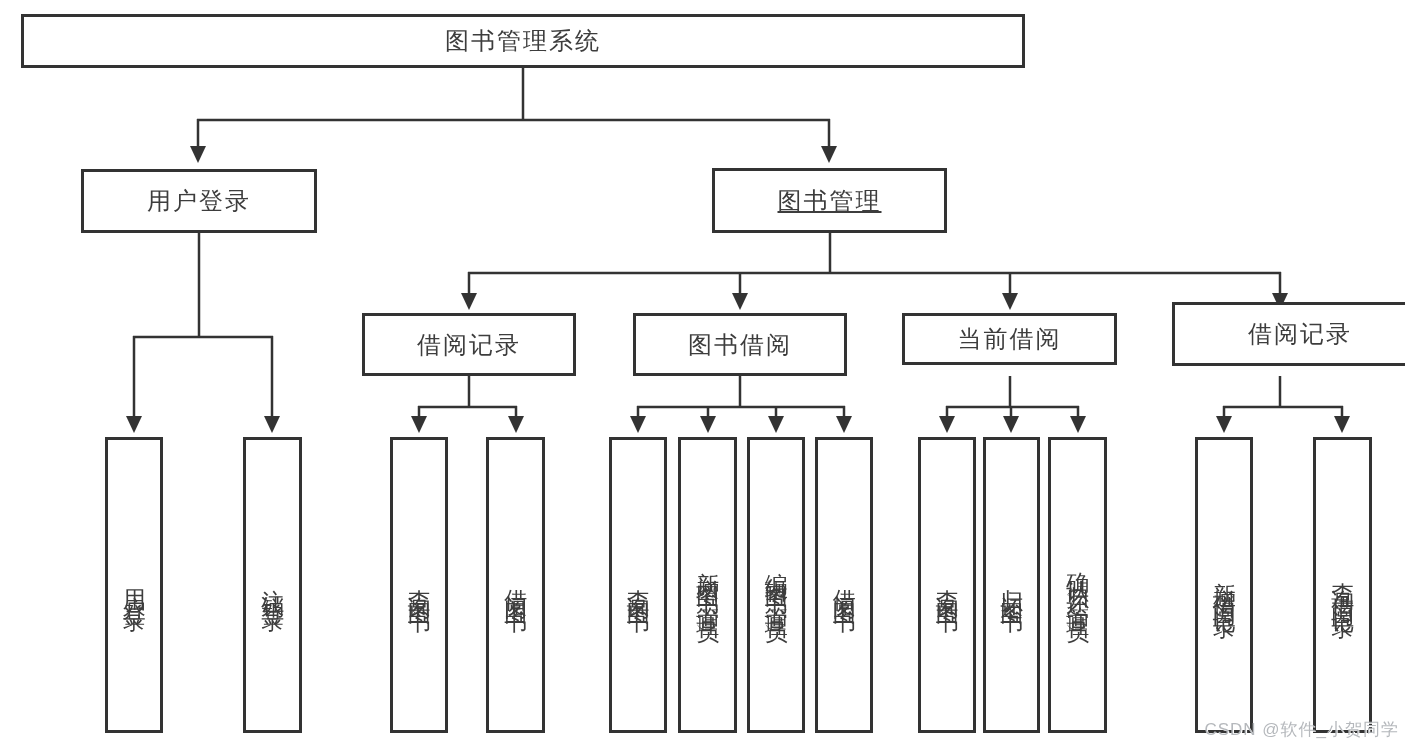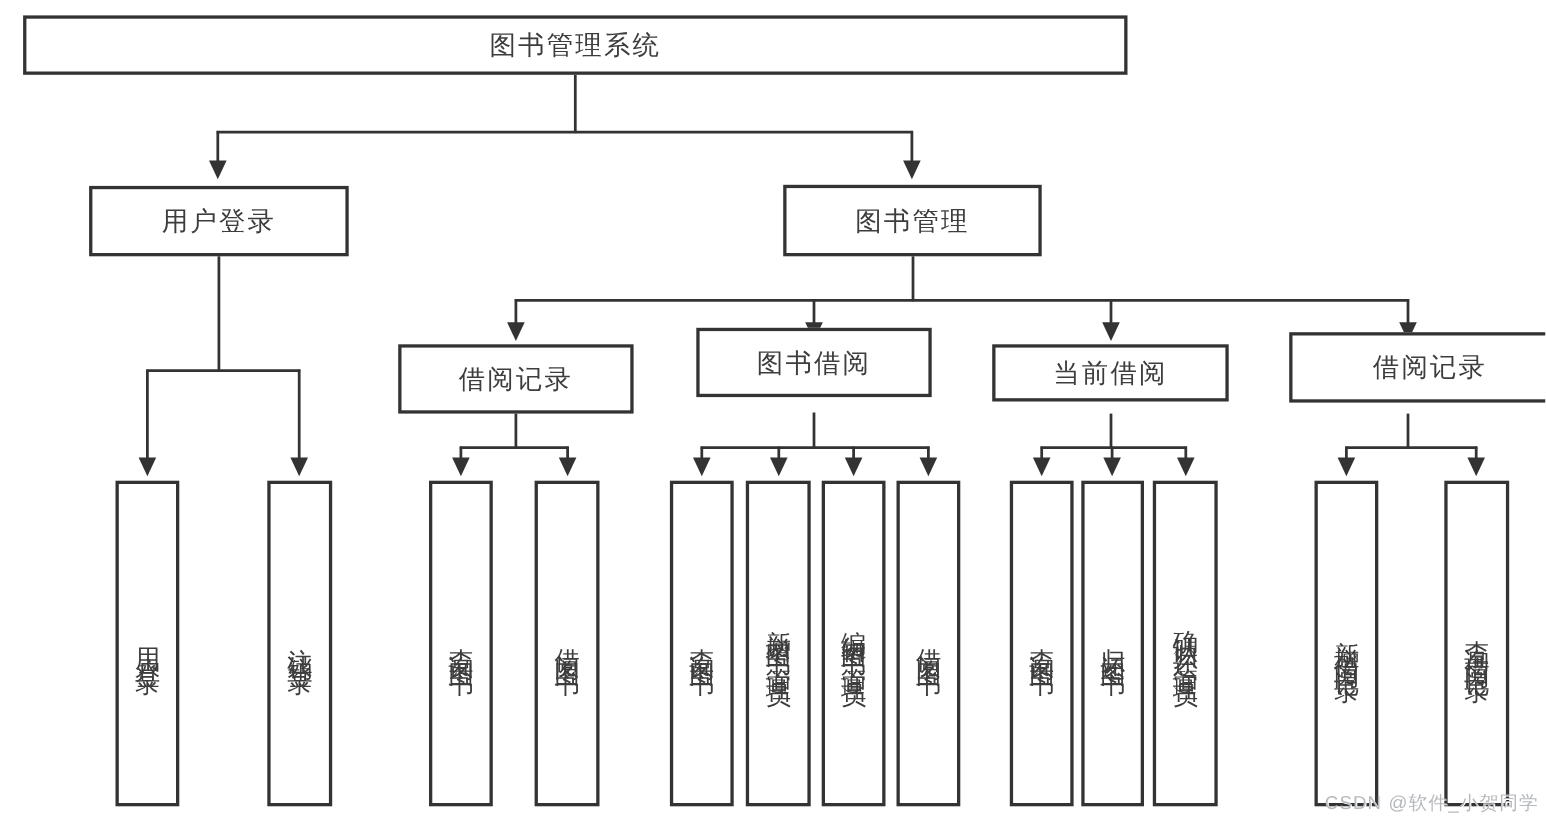--- a/index.html
+++ b/index.html
@@ -119,24 +119,24 @@
       <line x1="1224" y1="406" x2="1224" y2="418"></line>
       <polygon points="1216,416 1232,416 1224,433"></polygon>
       <line x1="1342" y1="406" x2="1342" y2="418"></line>
       <polygon points="1334,416 1350,416 1342,433"></polygon>
     </g>
   </svg>
 
   <div class="node root" style="left:21px;top:14px;width:1004px;height:54px;">图书管理系统</div>
 
   <div class="node" style="left:81px;top:169px;width:236px;height:64px;">用户登录</div>
-  <div class="node" style="left:712px;top:168px;width:235px;height:65px;">图书管理</div>
+  <div class="node" style="left:712px;top:168px;width:235px;height:65px;text-decoration:underline;">图书管理</div>
 
   <div class="node" style="left:362px;top:313px;width:214px;height:63px;">借阅记录</div>
-  <div class="node" style="left:633px;top:298px;width:214px;height:63px;">图书借阅</div>
+  <div class="node" style="left:633px;top:313px;width:214px;height:63px;">图书借阅</div>
   <div class="node" style="left:902px;top:313px;width:215px;height:52px;">当前借阅</div>
   <div class="node" style="left:1172px;top:302px;width:256px;height:64px;">借阅记录</div>
 
   <div class="node leaf" style="left:105px;top:437px;width:58px;height:296px;">
     <span class="vtext">用户登录</span>
   </div>
   <div class="node leaf" style="left:243px;top:437px;width:59px;height:296px;">
     <span class="vtext">注销登录</span>
   </div>
 

